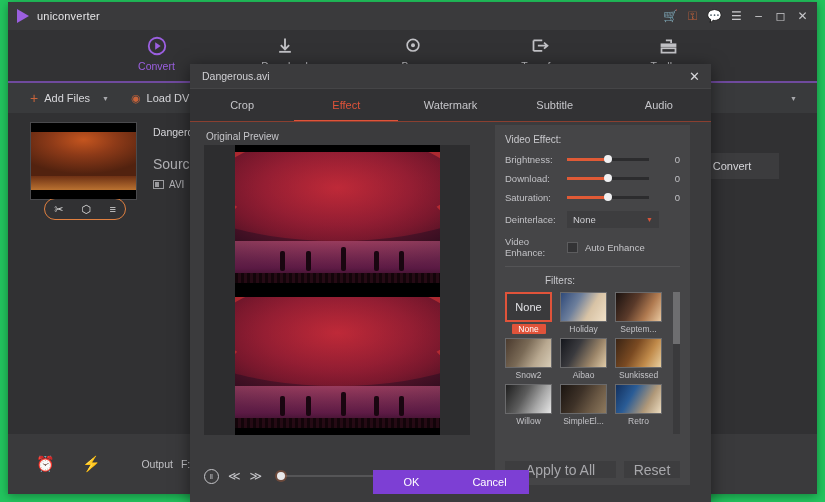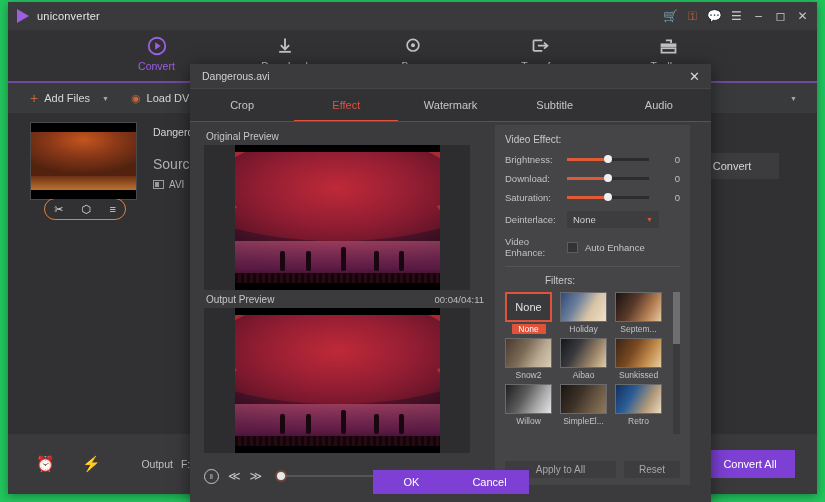--- a/index.html
+++ b/index.html
@@ -382,21 +382,21 @@
     position: absolute; right: 0; top: 0; width: 7px; height: 52px;
     background: #6e6e70;
   }
 
   .apply-row {
     position: absolute; left: 0; bottom: 7px;
     width: 195px; display: flex; gap: 8px; padding: 0 10px;
   }
   .apply-btn {
     flex: 1; height: 17px; background: #3d3d3f;
-    color: #a8a8ac; font-size: 10px;
+    color: #a8a8ac; font-size: 14px;
     display: flex; align-items: center; justify-content: center;
     cursor: pointer;
   }
   .apply-btn.small { flex: 0 0 56px; }
 
   .dlg-footer {
     position: absolute; left: 0; bottom: 8px; width: 521px;
     display: flex; justify-content: center; 
   }
   .footer-btn {
@@ -519,21 +519,20 @@
         </div>
       </div>
       <div class="convert-btn">Convert</div>
     </div>
 
     <div class="bottombar">
       <span class="bb-ico">⏰</span>
       <span class="bb-ico">⚡</span>
       <span class="bb-out-label">Output</span>
       <span class="bb-path">F:\Wondersha</span>
-      <div class="convert-all">Convert All</div>
     </div>
   </div>
 
   <div class="dialog">
 
     <div class="dlg-title">
       <span class="dlg-title-text">Dangerous.avi</span>
       <span class="dlg-close">✕</span>
     </div>
 
@@ -561,24 +560,20 @@
             <div class="perf" style="left:22%"></div>
             <div class="perf" style="left:35%"></div>
             <div class="perf" style="left:52%;height:24px"></div>
             <div class="perf" style="left:68%"></div>
             <div class="perf" style="left:80%"></div>
             <div class="vbar-t"></div>
             <div class="vbar-b"></div>
           </div>
         </div>
 
-        <div class="prev-head">
-          <span>Output Preview</span>
-          <span class="prev-time">00:04/04:11</span>
-        </div>
         <div class="prev-box">
           <div class="prev-video">
             <div class="stage-arch"></div>
             <div class="arch-ring"></div>
             <div class="floor"></div>
             <div class="crowd"></div>
             <div class="perf" style="left:22%"></div>
             <div class="perf" style="left:35%"></div>
             <div class="perf" style="left:52%;height:24px"></div>
             <div class="perf" style="left:68%"></div>

